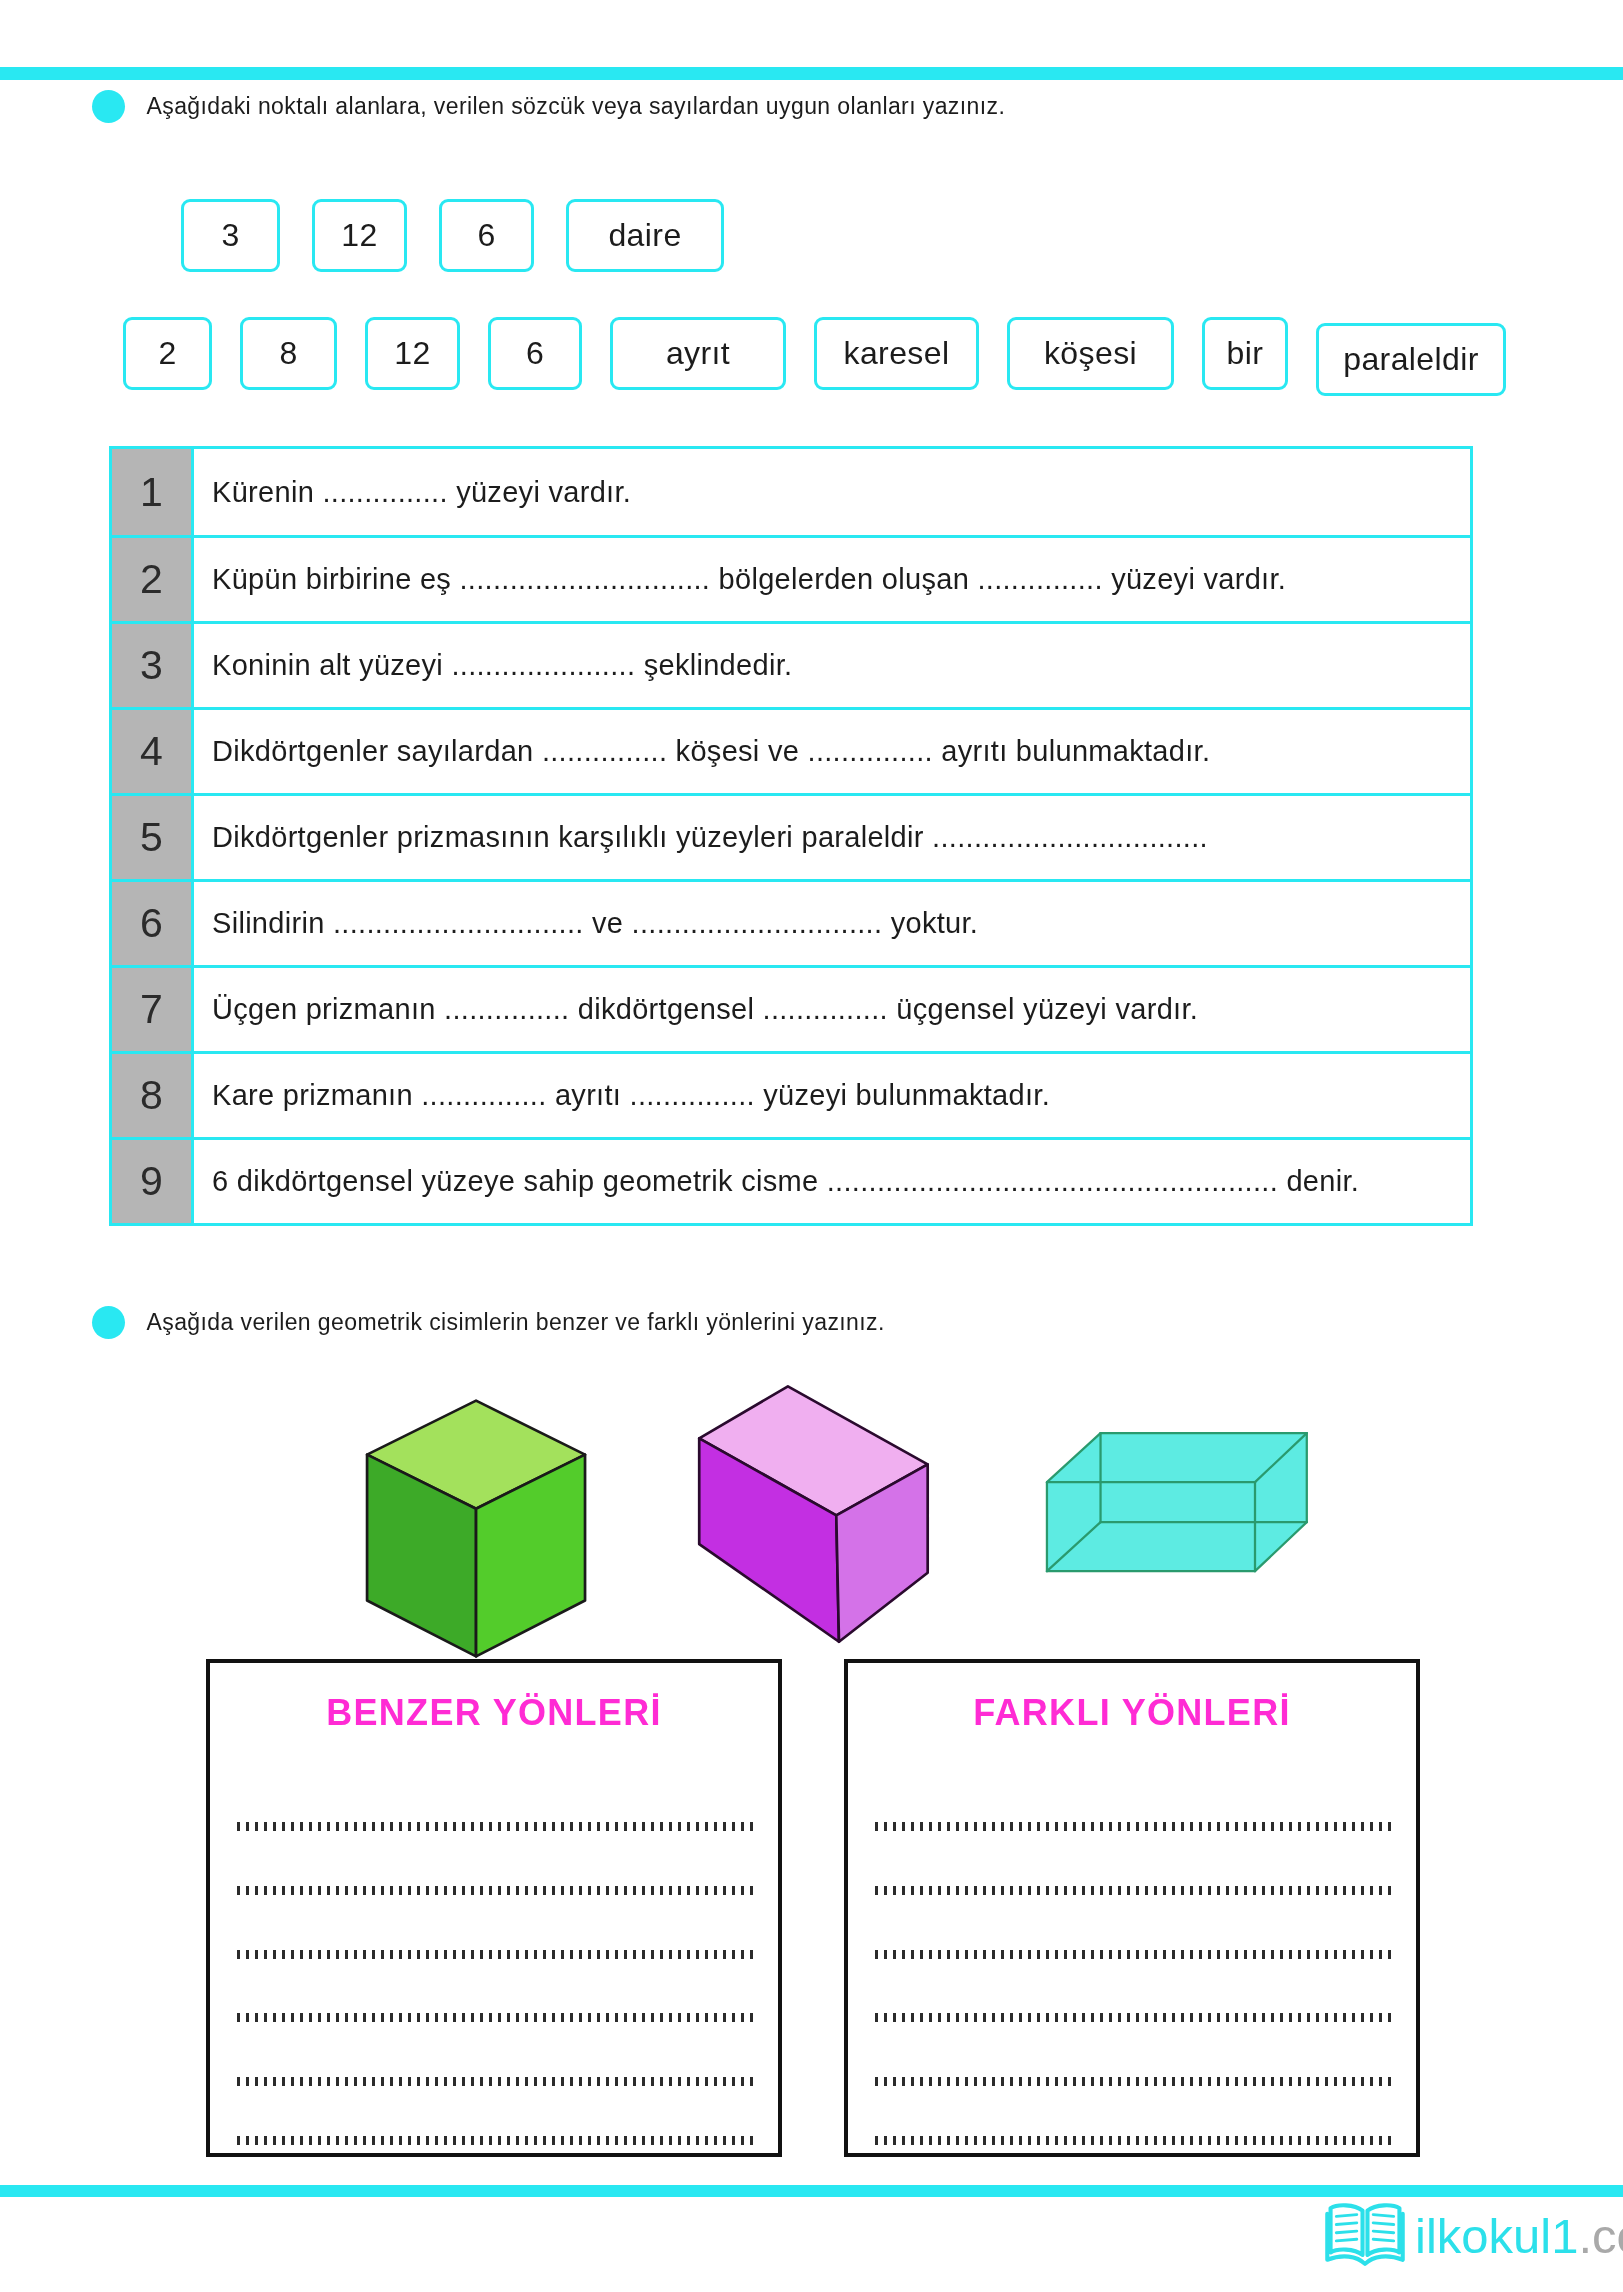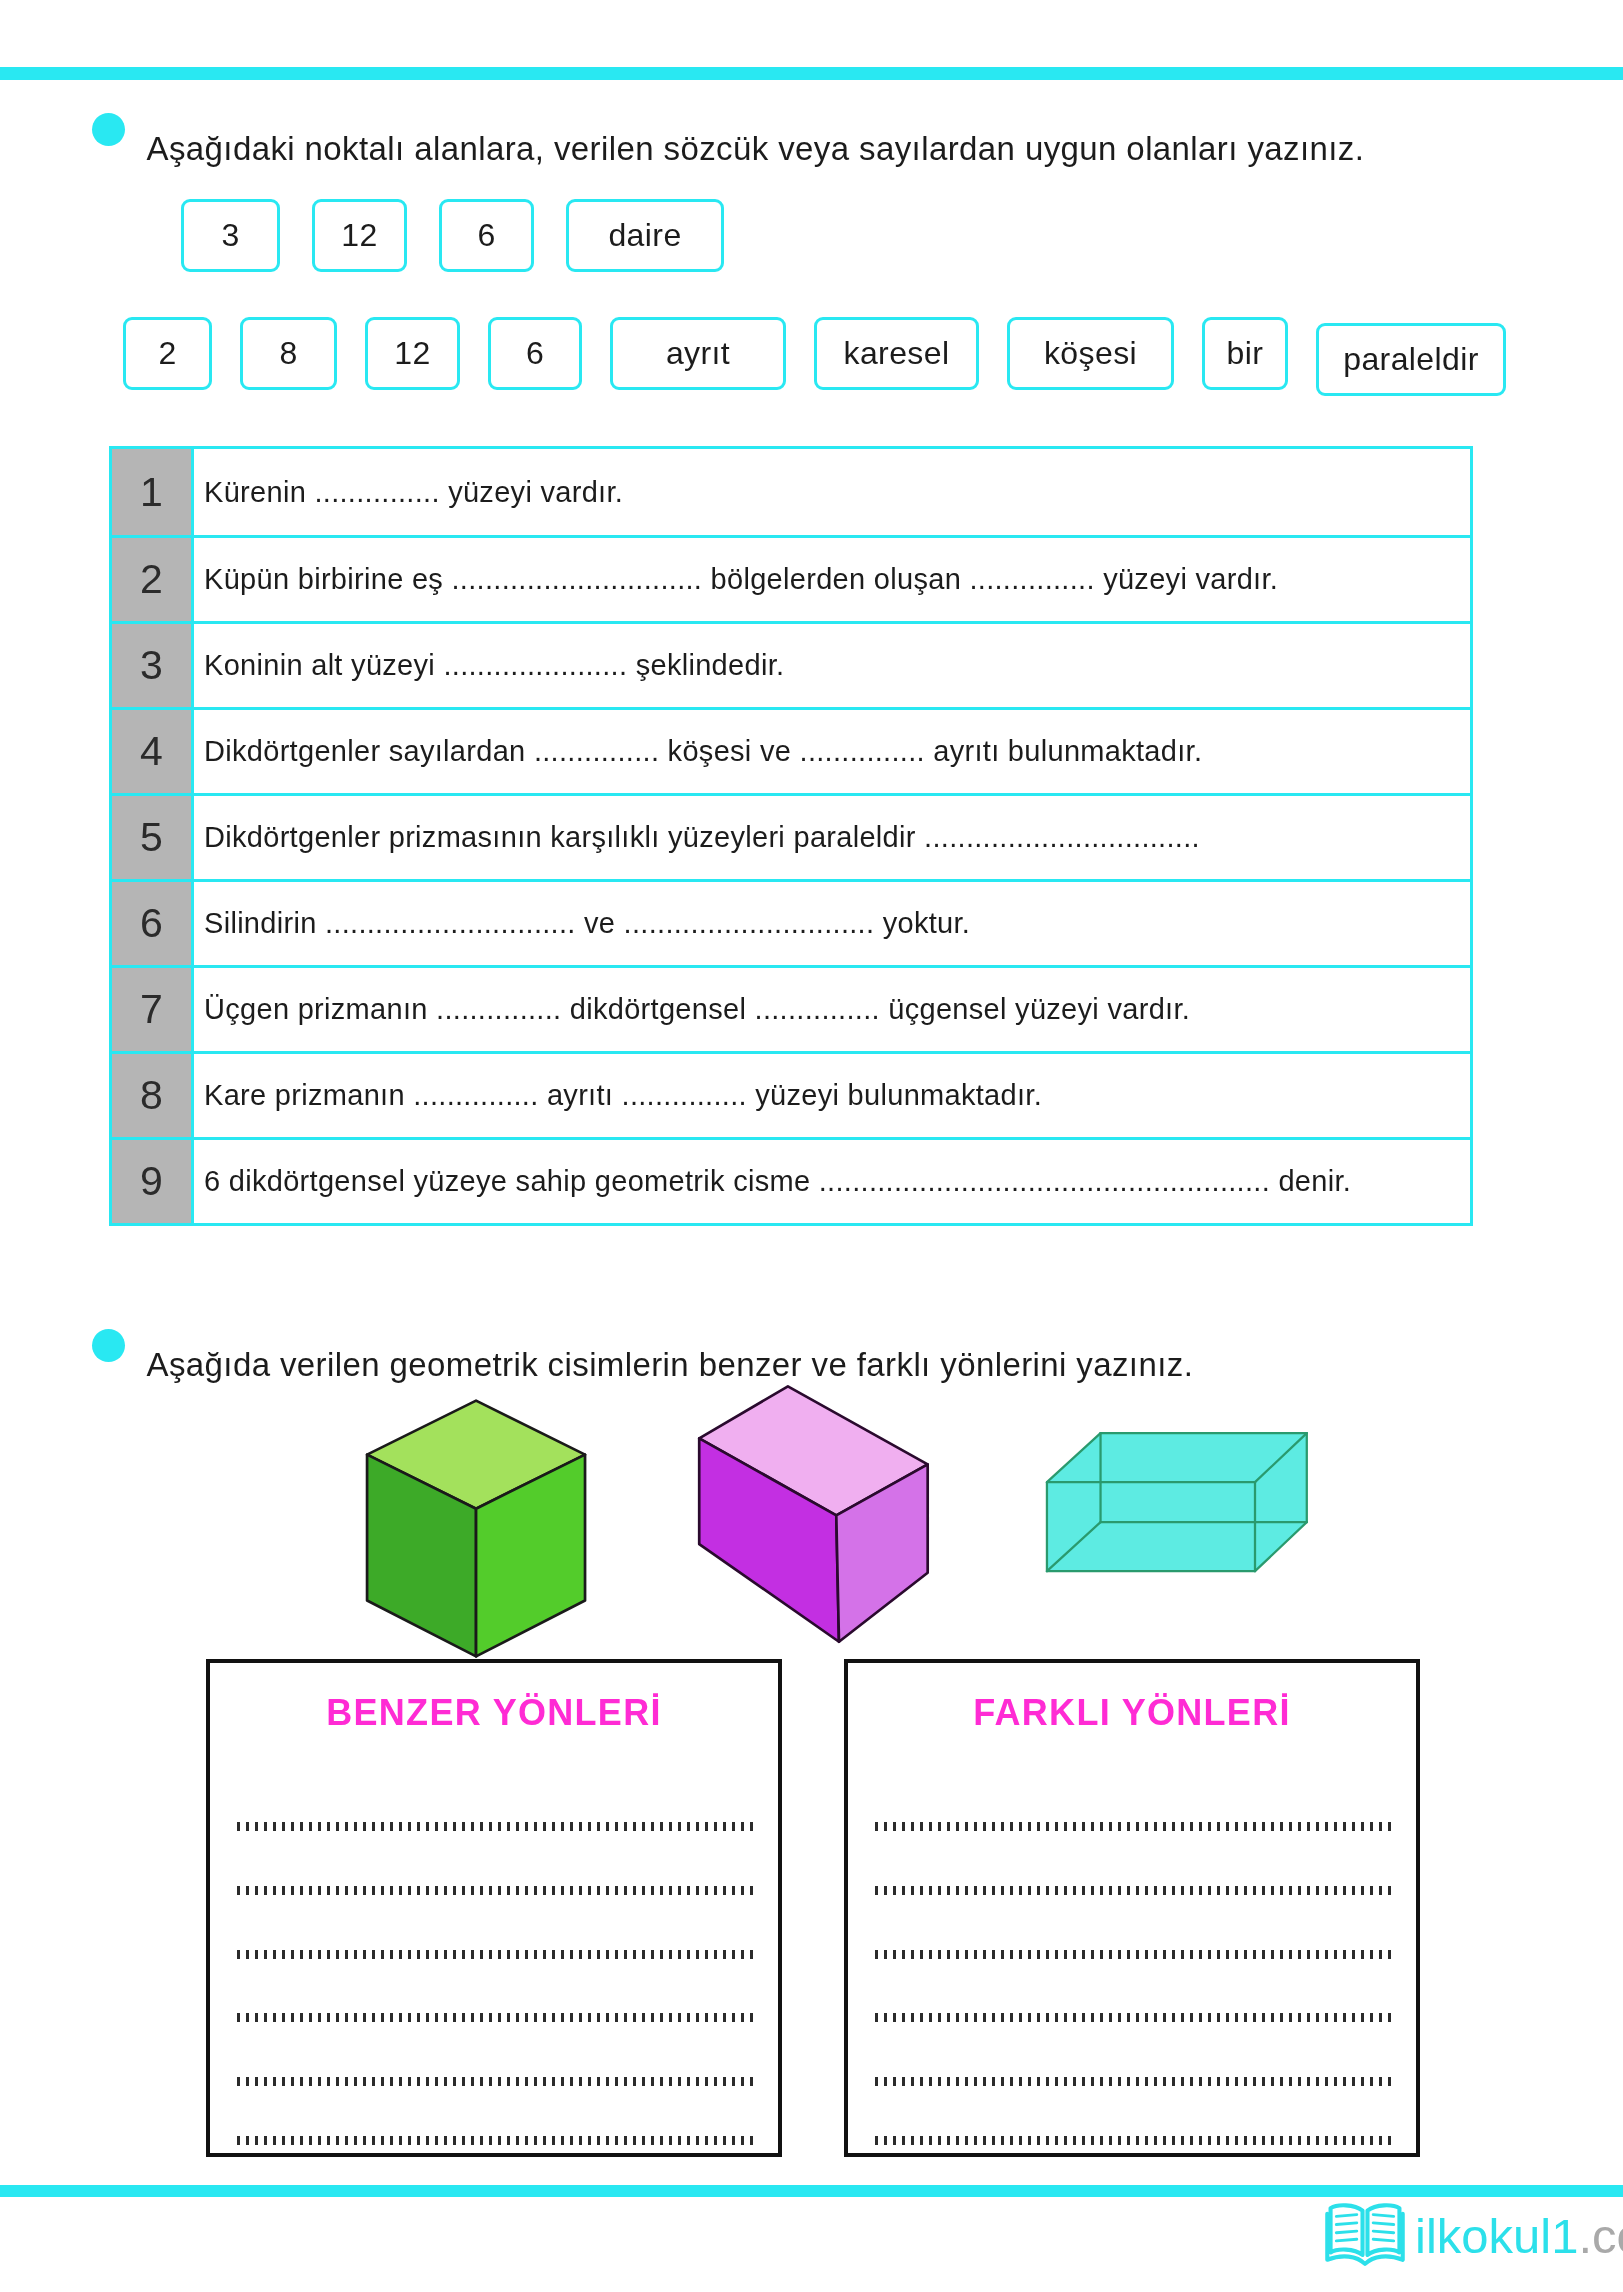--- a/index.html
+++ b/index.html
@@ -14,35 +14,35 @@
   *{margin:0;padding:0;box-sizing:border-box;}
   html,body{background:#ffffff;}
   body{font-family:"Liberation Sans", sans-serif;color:var(--ink);}
   .page{position:relative;width:1624px;height:2293px;background:#ffffff;overflow:hidden;}
 
   .top-bar{position:absolute;left:0;top:67px;width:1624px;height:13.4px;background:var(--accent);}
   .bottom-bar{position:absolute;left:0;top:2185px;width:1624px;height:11.6px;background:var(--accent);}
 
   .instr{position:absolute;left:92px;display:flex;align-items:center;gap:21.5px;}
   .bullet{width:33px;height:33px;border-radius:50%;background:var(--accent);flex:0 0 auto;}
-  .instr-text{font-size:33px;letter-spacing:0.4px;white-space:nowrap;margin-top:40px;}
+  .instr-text{font-size:23px;letter-spacing:0.4px;white-space:nowrap;}
 
   .wordrow{position:absolute;display:flex;align-items:center;}
   .row1{left:181px;top:199px;gap:32px;}
   .row2{left:123px;top:311px;gap:28px;}
   .chip{height:73px;border:3.6px solid var(--accent);border-radius:9px;
         display:flex;align-items:center;justify-content:center;
         font-size:32px;letter-spacing:0.4px;background:#fff;white-space:nowrap;}
 
   .qtable{position:absolute;left:109px;top:446px;width:1364px;border:3.6px solid var(--accent);background:#fff;}
   .qrow{display:flex;height:86px;border-top:3.6px solid var(--accent);}
   .qrow:first-child{border-top:none;}
   .qnum{flex:0 0 82px;background:var(--numgray);border-right:3.6px solid var(--accent);
         display:flex;align-items:center;justify-content:center;font-size:41px;color:#2b2b2b;}
-  .qtext{flex:1;display:flex;align-items:center;padding-left:10px;font-size:29px;
+  .qtext{flex:1;display:flex;align-items:center;padding-left:18px;font-size:29px;
          letter-spacing:0.3px;white-space:nowrap;overflow:hidden;}
 
   .shape{position:absolute;}
   .shape polygon, .shape line{stroke-linejoin:round;stroke-linecap:round;}
   .cube polygon{stroke:#1a1a1a;stroke-width:3;}
   .pprism polygon{stroke:#2a0a2e;stroke-width:3;}
   .tprism polygon{stroke:none;}
   .tprism line{stroke:#2a9a6e;stroke-width:2.5;}
 
   .ansbox{position:absolute;top:1659px;width:576px;height:498px;border:4.5px solid var(--boxborder);background:#fff;}

